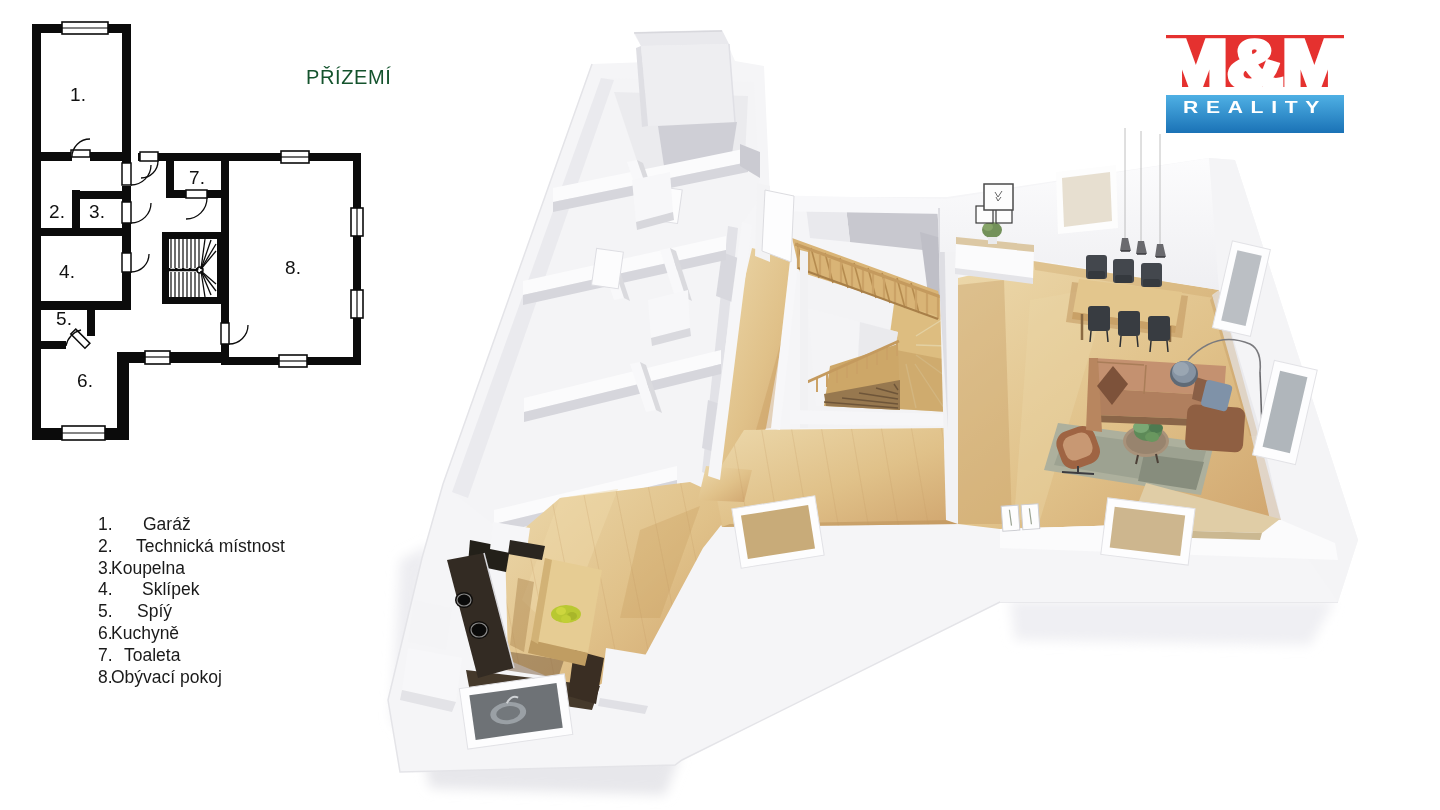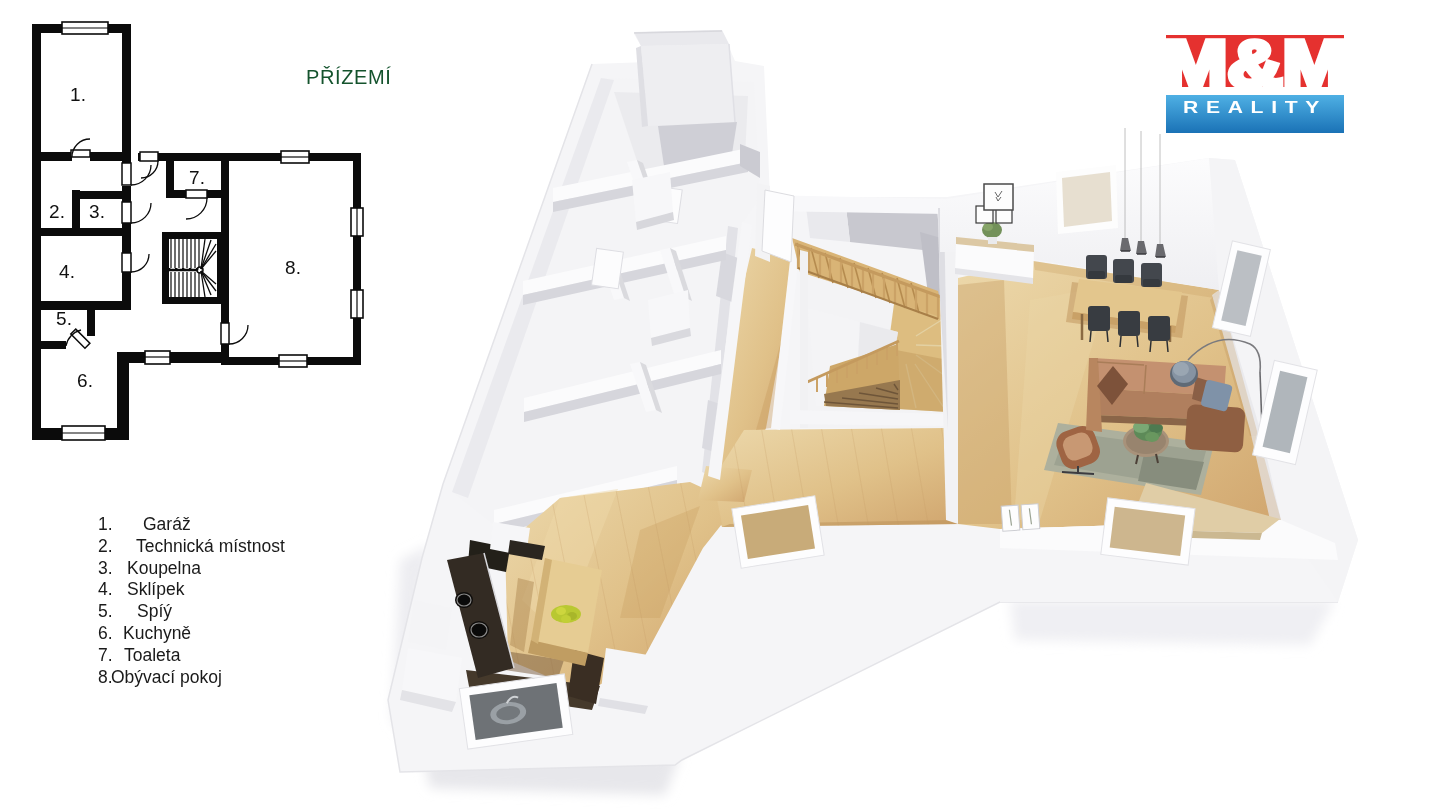--- a/index.html
+++ b/index.html
@@ -433,33 +433,33 @@
   <div style="display:flex">
       <span style="width:13px;text-align:right">1.</span>
       <span style="margin-left:32px">Garáž</span>
     </div>
   <div style="display:flex">
       <span style="width:13px;text-align:right">2.</span>
       <span style="margin-left:25px">Technická místnost</span>
     </div>
   <div style="display:flex">
       <span style="width:13px;text-align:right">3.</span>
-      <span style="margin-left:16px">Koupelna</span>
+      <span style="">Koupelna</span>
     </div>
   <div style="display:flex">
       <span style="width:13px;text-align:right">4.</span>
-      <span style="margin-left:16px">Sklípek</span>
+      <span style="margin-left:31px">Sklípek</span>
     </div>
   <div style="display:flex">
       <span style="width:13px;text-align:right">5.</span>
       <span style="margin-left:26px">Spíý</span>
     </div>
   <div style="display:flex">
       <span style="width:13px;text-align:right">6.</span>
-      <span style="margin-left:12px">Kuchyně</span>
+      <span style="margin-left:0">Kuchyně</span>
     </div>
   <div style="display:flex">
       <span style="width:13px;text-align:right">7.</span>
       <span style="margin-left:13px">Toaleta</span>
     </div>
   <div style="display:flex">
       <span style="width:13px;text-align:right">8.</span>
       <span style="">Obývací pokoj</span>
     </div>
 </div>

